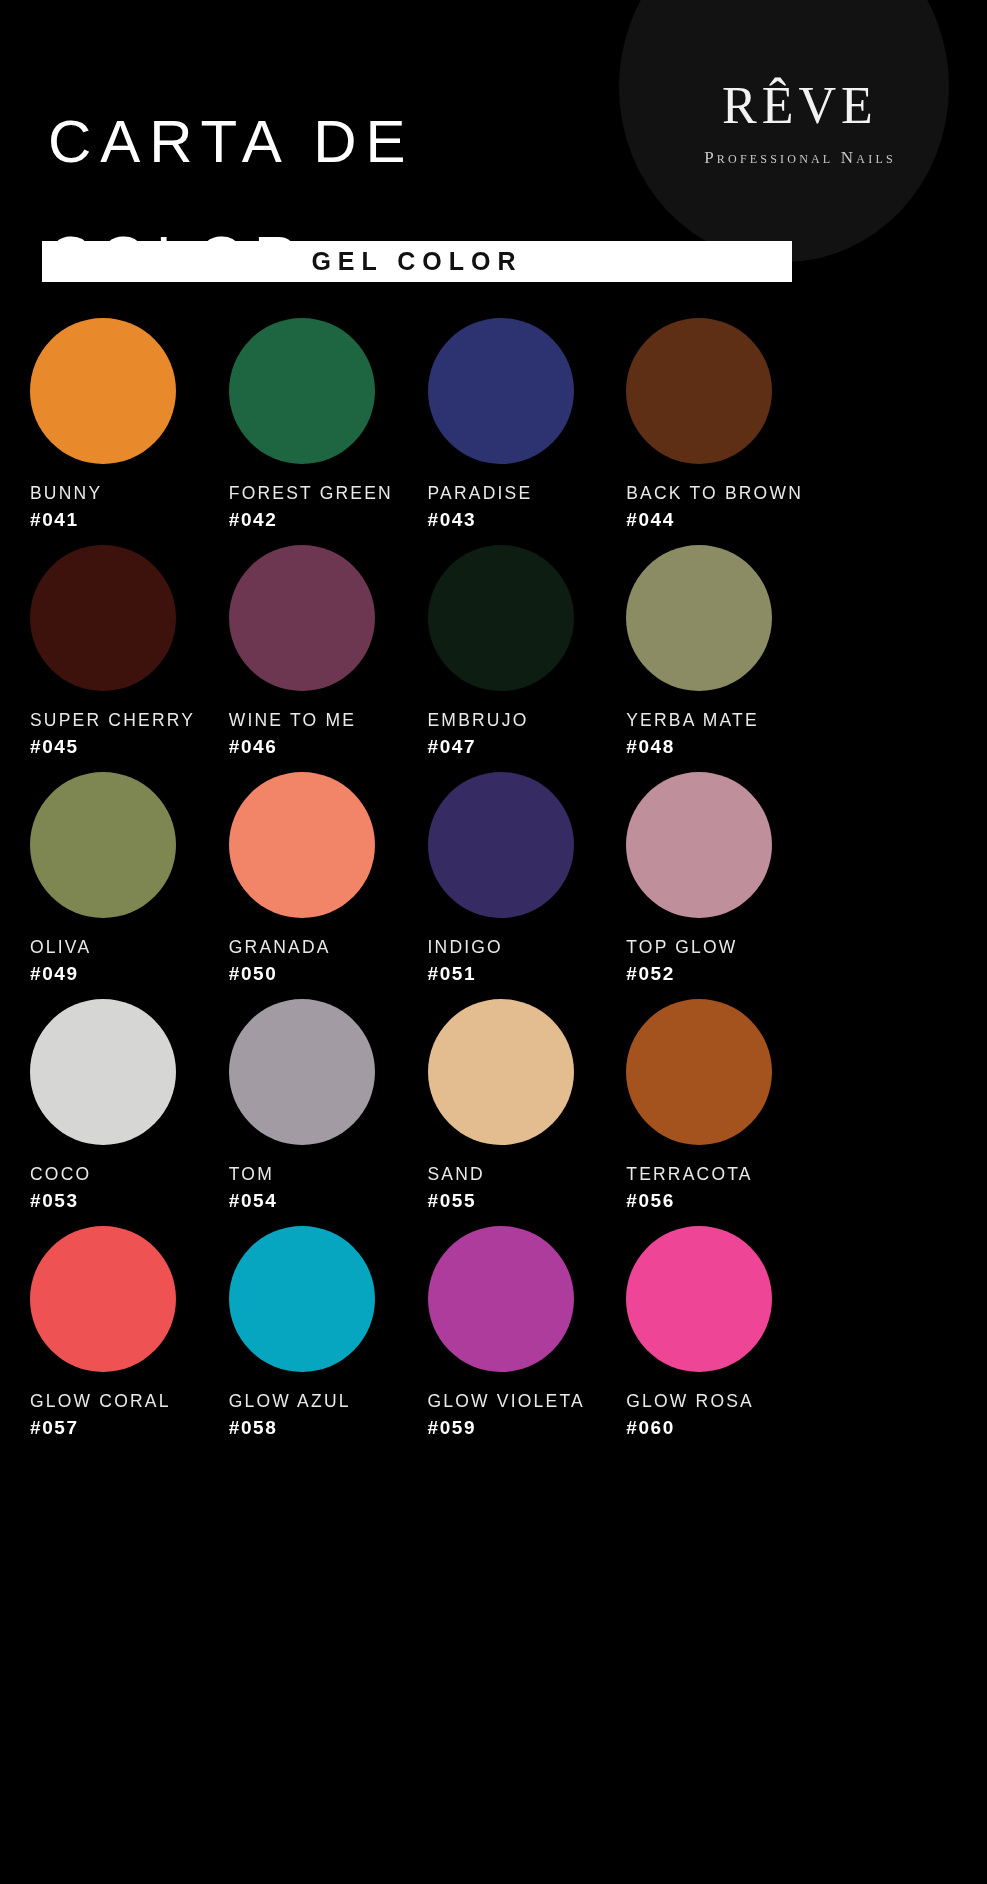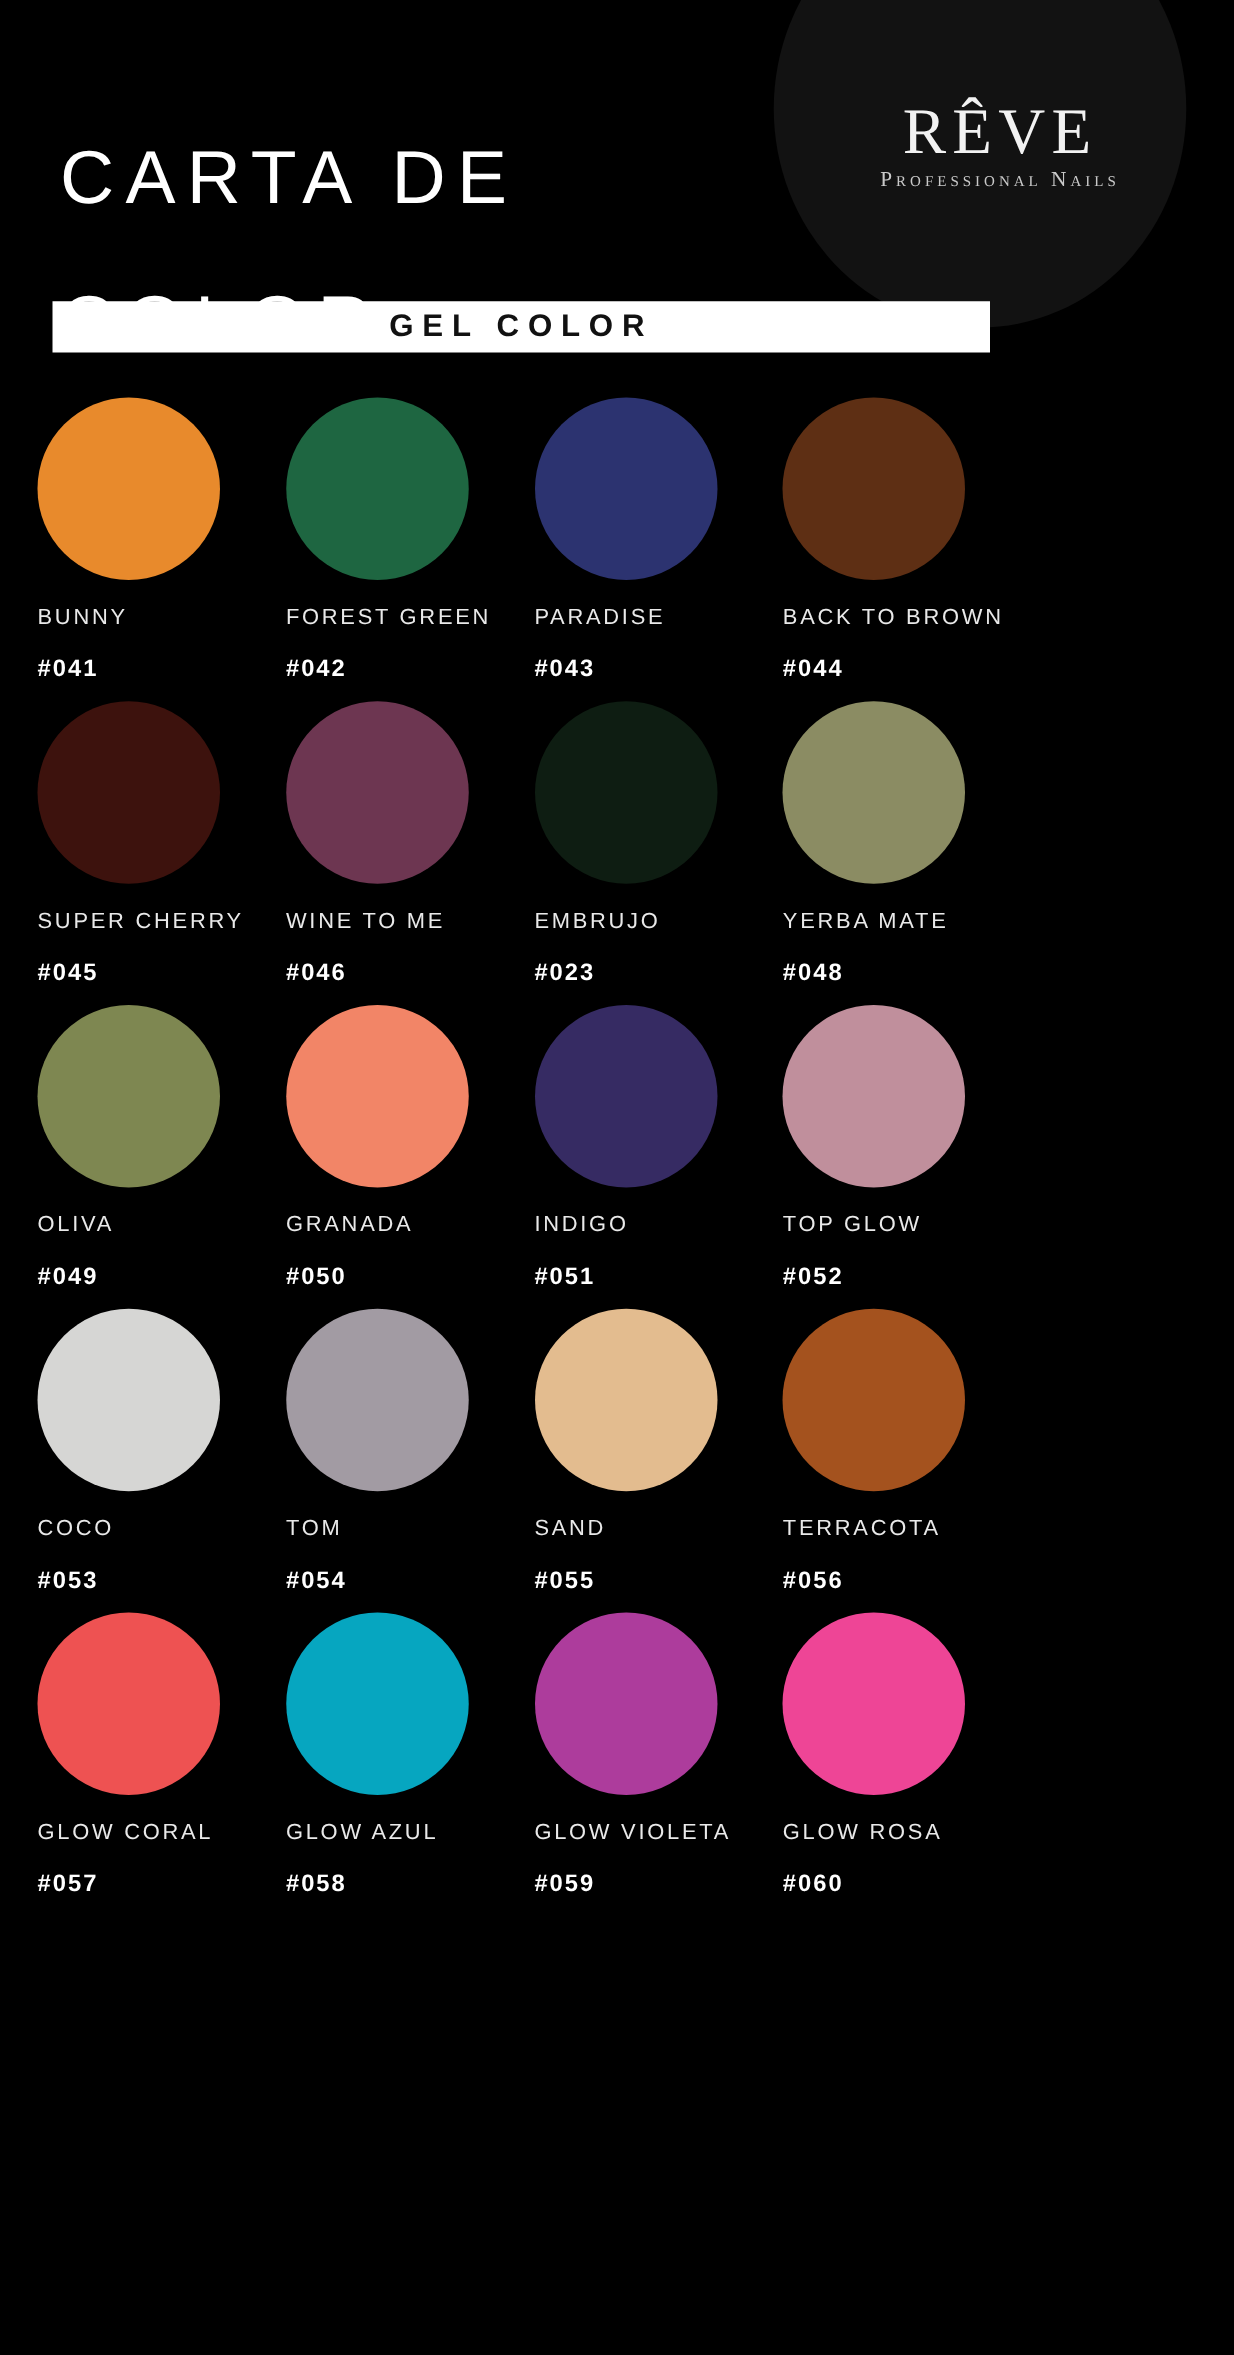--- a/index.html
+++ b/index.html
@@ -54,21 +54,21 @@
   }
   .brand-name {
     color:#f2f2f2;
     font-family:"Liberation Serif", serif;
     font-size:52px;
     line-height:56px;
     letter-spacing:5px;
     font-weight:400;
   }
   .brand-tag {
-    margin-top:0;
+    margin-top:14px;
     color:#c9c9c9;
     font-family:"Liberation Serif", serif;
     font-size:17px;
     letter-spacing:3.2px;
     font-weight:400;
     font-variant:small-caps;
   }
 
   
   .banner {
@@ -113,21 +113,21 @@
     margin-top:19px;
     color:#e9e9e9;
     font-size:17.5px;
     letter-spacing:2.2px;
     font-weight:300;
     text-align:center;
     white-space:nowrap;
     font-family:"Liberation Sans", sans-serif;
   }
   .cell-code {
-    margin-top:21px;
+    margin-top:5px;
     color:#ffffff;
     font-size:19px;
     letter-spacing:1.6px;
     font-weight:bold;
     text-align:center;
     font-family:"Liberation Sans", sans-serif;
   }
 </style>
 </head>
 <body>
@@ -179,21 +179,21 @@
         <div class="cell-code">#045</div>
       </div>
       <div class="cell">
         <div class="dot" style="background: rgb(109, 54, 81);"></div>
         <div class="cell-name">WINE TO ME</div>
         <div class="cell-code">#046</div>
       </div>
       <div class="cell">
         <div class="dot" style="background: rgb(14, 29, 18);"></div>
         <div class="cell-name">EMBRUJO</div>
-        <div class="cell-code">#023</div>
+        <div class="cell-code">#047</div>
       </div>
       <div class="cell">
         <div class="dot" style="background: rgb(139, 140, 99);"></div>
         <div class="cell-name">YERBA MATE</div>
         <div class="cell-code">#048</div>
       </div>
       <div class="cell">
         <div class="dot" style="background: rgb(126, 135, 81);"></div>
         <div class="cell-name">OLIVA</div>
         <div class="cell-code">#049</div>

